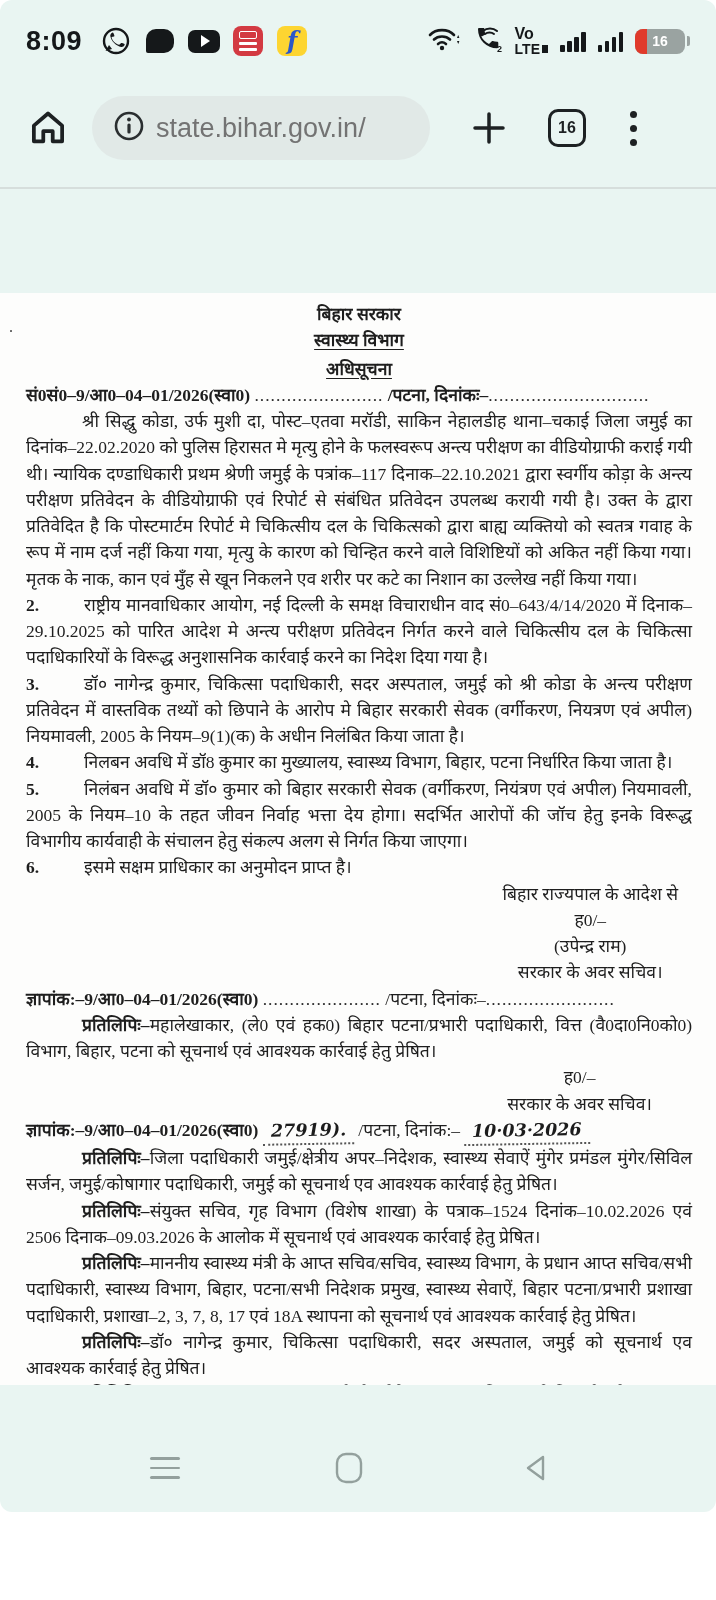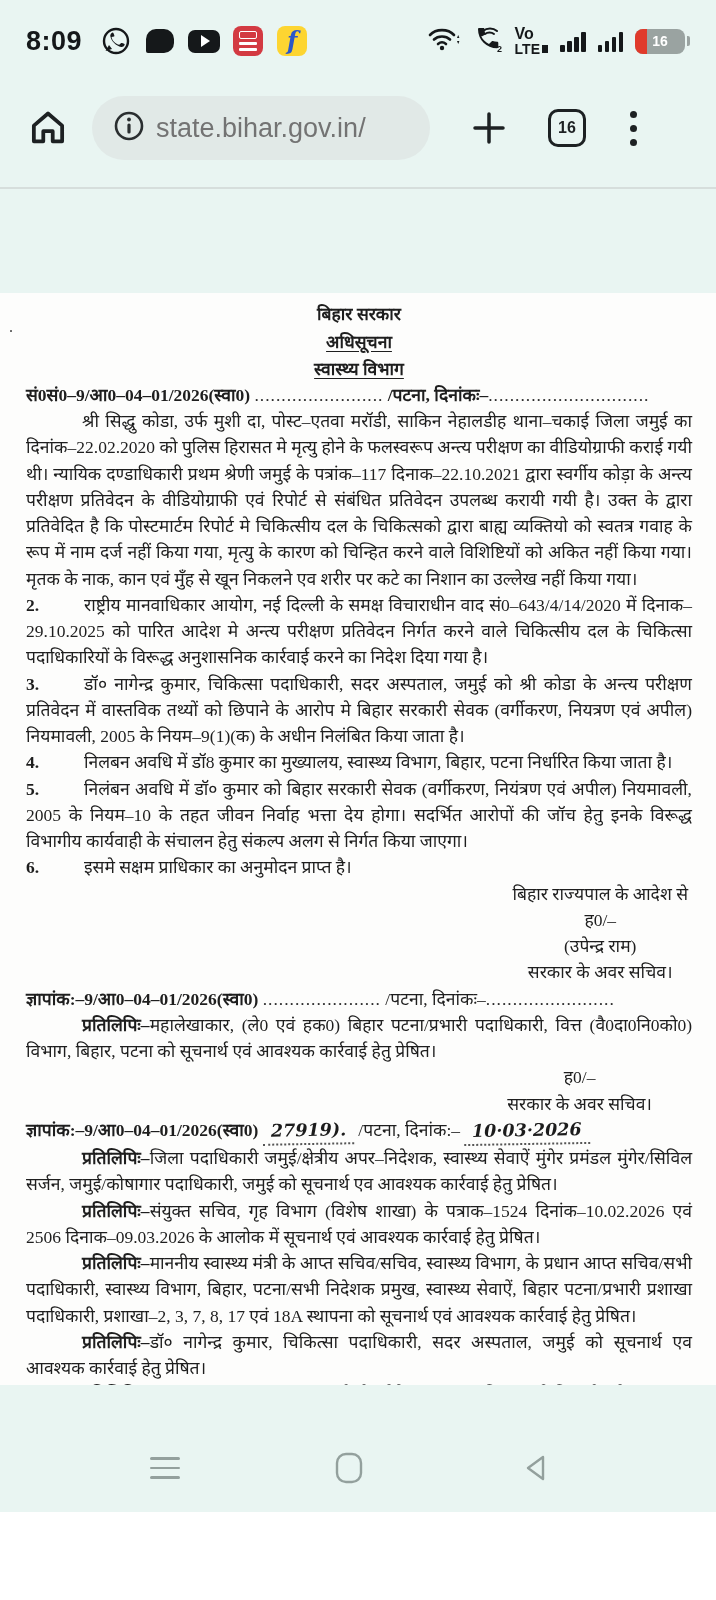--- a/index.html
+++ b/index.html
@@ -1,18 +1,18 @@
 <!DOCTYPE html>
 <html><head>
 <meta charset="utf-8">
 <style>
   * { margin:0; padding:0; box-sizing:border-box; }
   html,body { width:716px; }
   body { font-family:"Liberation Sans", sans-serif; }
-  .screen { position:relative; width:716px; height:1512px; background:#e9f5f2; overflow:hidden; }
+  .screen { position:relative; width:716px; height:1512px; background:#e9f5f2; overflow:hidden;border-radius:12px; }
 
   
   .status-bar { position:absolute; top:14px; left:0; right:0; height:54px;
     display:flex; justify-content:space-between; align-items:center; padding:0 26px; }
   .sb-left, .sb-right { display:flex; align-items:center; gap:12px; }
   .sb-time { font-size:27px; font-weight:700; color:#15181a; letter-spacing:.5px; margin-right:6px; }
   .app-ico { width:32px; height:32px; display:flex; align-items:center; justify-content:center; }
   .ico-bubble { width:28px; height:24px; background:#15181a; border-radius:10px 10px 10px 2px; }
   .ico-yt { width:32px; height:23px; background:#15181a; border-radius:7px; display:flex; align-items:center; justify-content:center; }
   .ico-yt .tri { width:0; height:0; border-left:9px solid #fff; border-top:6px solid transparent; border-bottom:6px solid transparent; margin-left:2px; }
@@ -54,21 +54,21 @@
     font-size:17.5px; line-height:1.5; overflow:hidden; }
   .stray { position:absolute; left:9px; top:22px; font-size:16px; color:#444; }
   .doc-head { text-align:center; font-weight:700; }
   .doc-head .u { text-decoration:underline; text-underline-offset:3px; }
   .refline { font-weight:700; }
   .refline .dots, .memo .dots { font-weight:400; letter-spacing:1px; color:#2c2c2c; }
   .para { text-align:justify; }
   .indent { text-indent:56px; }
   .pnum { display:inline-block; width:58px; font-weight:700; text-indent:0; }
   .lead { font-weight:700; }
-  .order-block { width:fit-content; margin-left:auto; margin-right:4px; text-align:center; }
+  .order-block { width:fit-content; margin-left:auto; margin-right:14px; text-align:center; }
   .order-block .ln1 { text-align:right; }
   .memo { text-align:justify; }
   .memo .memo-left { font-weight:700; }
   .hand { font-family:"DejaVu Serif", serif; font-style:italic; font-weight:700; color:#1c1c1c;
     border-bottom:2px dotted #555; padding:0 8px; display:inline-block; transform:rotate(-1deg); }
   .sign2 { width:fit-content; margin-left:auto; margin-right:40px; text-align:center; }
 
   
   .navbar { position:absolute; bottom:24px; left:150px; right:160px;
     display:flex; justify-content:space-between; align-items:center; }
@@ -190,22 +190,22 @@
         <i></i>
       </span>
   </div>
   <div class="divider"></div>
 
   <div class="doc">
     <span class="stray">.</span>
 
     <div class="doc-head">
       <div>बिहार सरकार</div>
+      <div class="u">स्वास्थ्य विभाग</div>
       <div class="u" style="margin-top:2px">अधिसूचना</div>
-      <div class="u">स्वास्थ्य विभाग</div>
     </div>
 
     <p class="refline"><span>सं0सं0–9/आ0–04–01/2026(स्वा0)</span> <span class="dots">........................</span> <span>/पटना, दिनांकः–</span><span class="dots">..............................</span></p>
 
     <p class="para indent"><span>श्री सिद्धु कोडा, उर्फ मुशी दा, पोस्ट–एतवा मरॉडी, साकिन नेहालडीह थाना–चकाई जिला जमुई का दिनांक–22.02.2020 को पुलिस हिरासत मे मृत्यु होने के फलस्वरूप अन्त्य परीक्षण का वीडियोग्राफी कराई गयी थी। न्यायिक दण्डाधिकारी प्रथम श्रेणी जमुई के पत्रांक–117 दिनाक–22.10.2021 द्वारा स्वर्गीय कोड़ा के अन्त्य परीक्षण प्रतिवेदन के वीडियोग्राफी एवं रिपोर्ट से संबंधित प्रतिवेदन उपलब्ध करायी गयी है। उक्त के द्वारा प्रतिवेदित है कि पोस्टमार्टम रिपोर्ट मे चिकित्सीय दल के चिकित्सको द्वारा बाह्य व्यक्तियो को स्वतत्र गवाह के रूप में नाम दर्ज नहीं किया गया, मृत्यु के कारण को चिन्हित करने वाले विशिष्टियों को अकित नहीं किया गया। मृतक के नाक, कान एवं मुँह से खून निकलने एव शरीर पर कटे का निशान का उल्लेख नहीं किया गया।</span></p>
     <p class="para"><span class="pnum">2.</span><span>राष्ट्रीय मानवाधिकार आयोग, नई दिल्ली के समक्ष विचाराधीन वाद सं0–643/4/14/2020 में दिनाक–29.10.2025 को पारित आदेश मे अन्त्य परीक्षण प्रतिवेदन निर्गत करने वाले चिकित्सीय दल के चिकित्सा पदाधिकारियों के विरूद्ध अनुशासनिक कार्रवाई करने का निदेश दिया गया है।</span></p>
     <p class="para"><span class="pnum">3.</span><span>डॉ० नागेन्द्र कुमार, चिकित्सा पदाधिकारी, सदर अस्पताल, जमुई को श्री कोडा के अन्त्य परीक्षण प्रतिवेदन में वास्तविक तथ्यों को छिपाने के आरोप मे बिहार सरकारी सेवक (वर्गीकरण, नियत्रण एवं अपील) नियमावली, 2005 के नियम–9(1)(क) के अधीन निलंबित किया जाता है।</span></p>
     <p class="para"><span class="pnum">4.</span><span>निलबन अवधि में डॉ8 कुमार का मुख्यालय, स्वास्थ्य विभाग, बिहार, पटना निर्धारित किया जाता है।</span></p>
     <p class="para"><span class="pnum">5.</span><span>निलंबन अवधि में डॉ० कुमार को बिहार सरकारी सेवक (वर्गीकरण, नियंत्रण एवं अपील) नियमावली, 2005 के नियम–10 के तहत जीवन निर्वाह भत्ता देय होगा। सदर्भित आरोपों की जॉच हेतु इनके विरूद्ध विभागीय कार्यवाही के संचालन हेतु संकल्प अलग से निर्गत किया जाएगा।</span></p>
     <p class="para"><span class="pnum">6.</span><span>इसमे सक्षम प्राधिकार का अनुमोदन प्राप्त है।</span></p>

